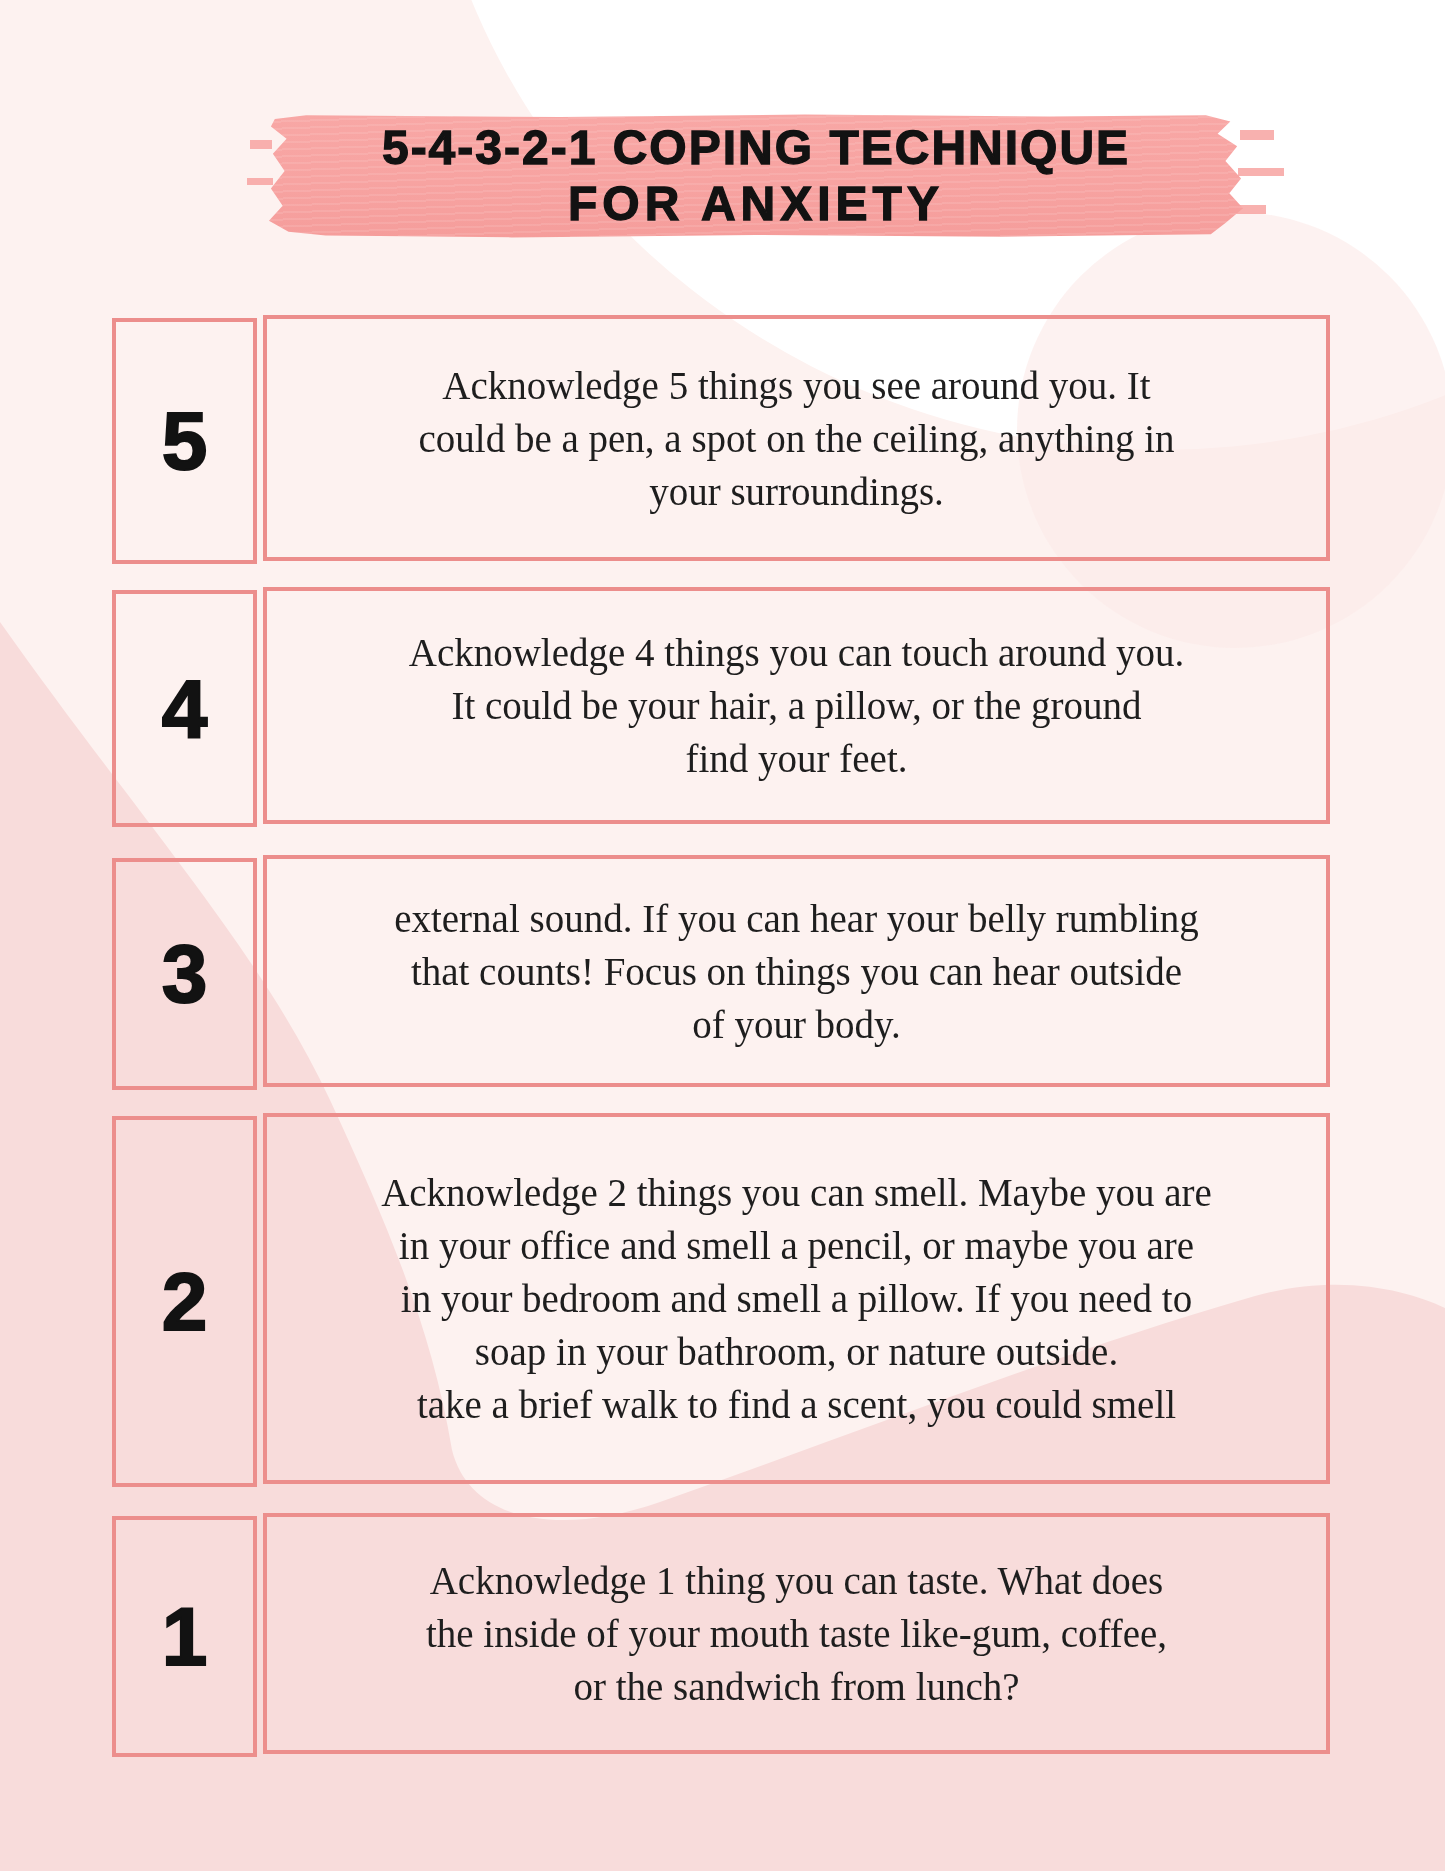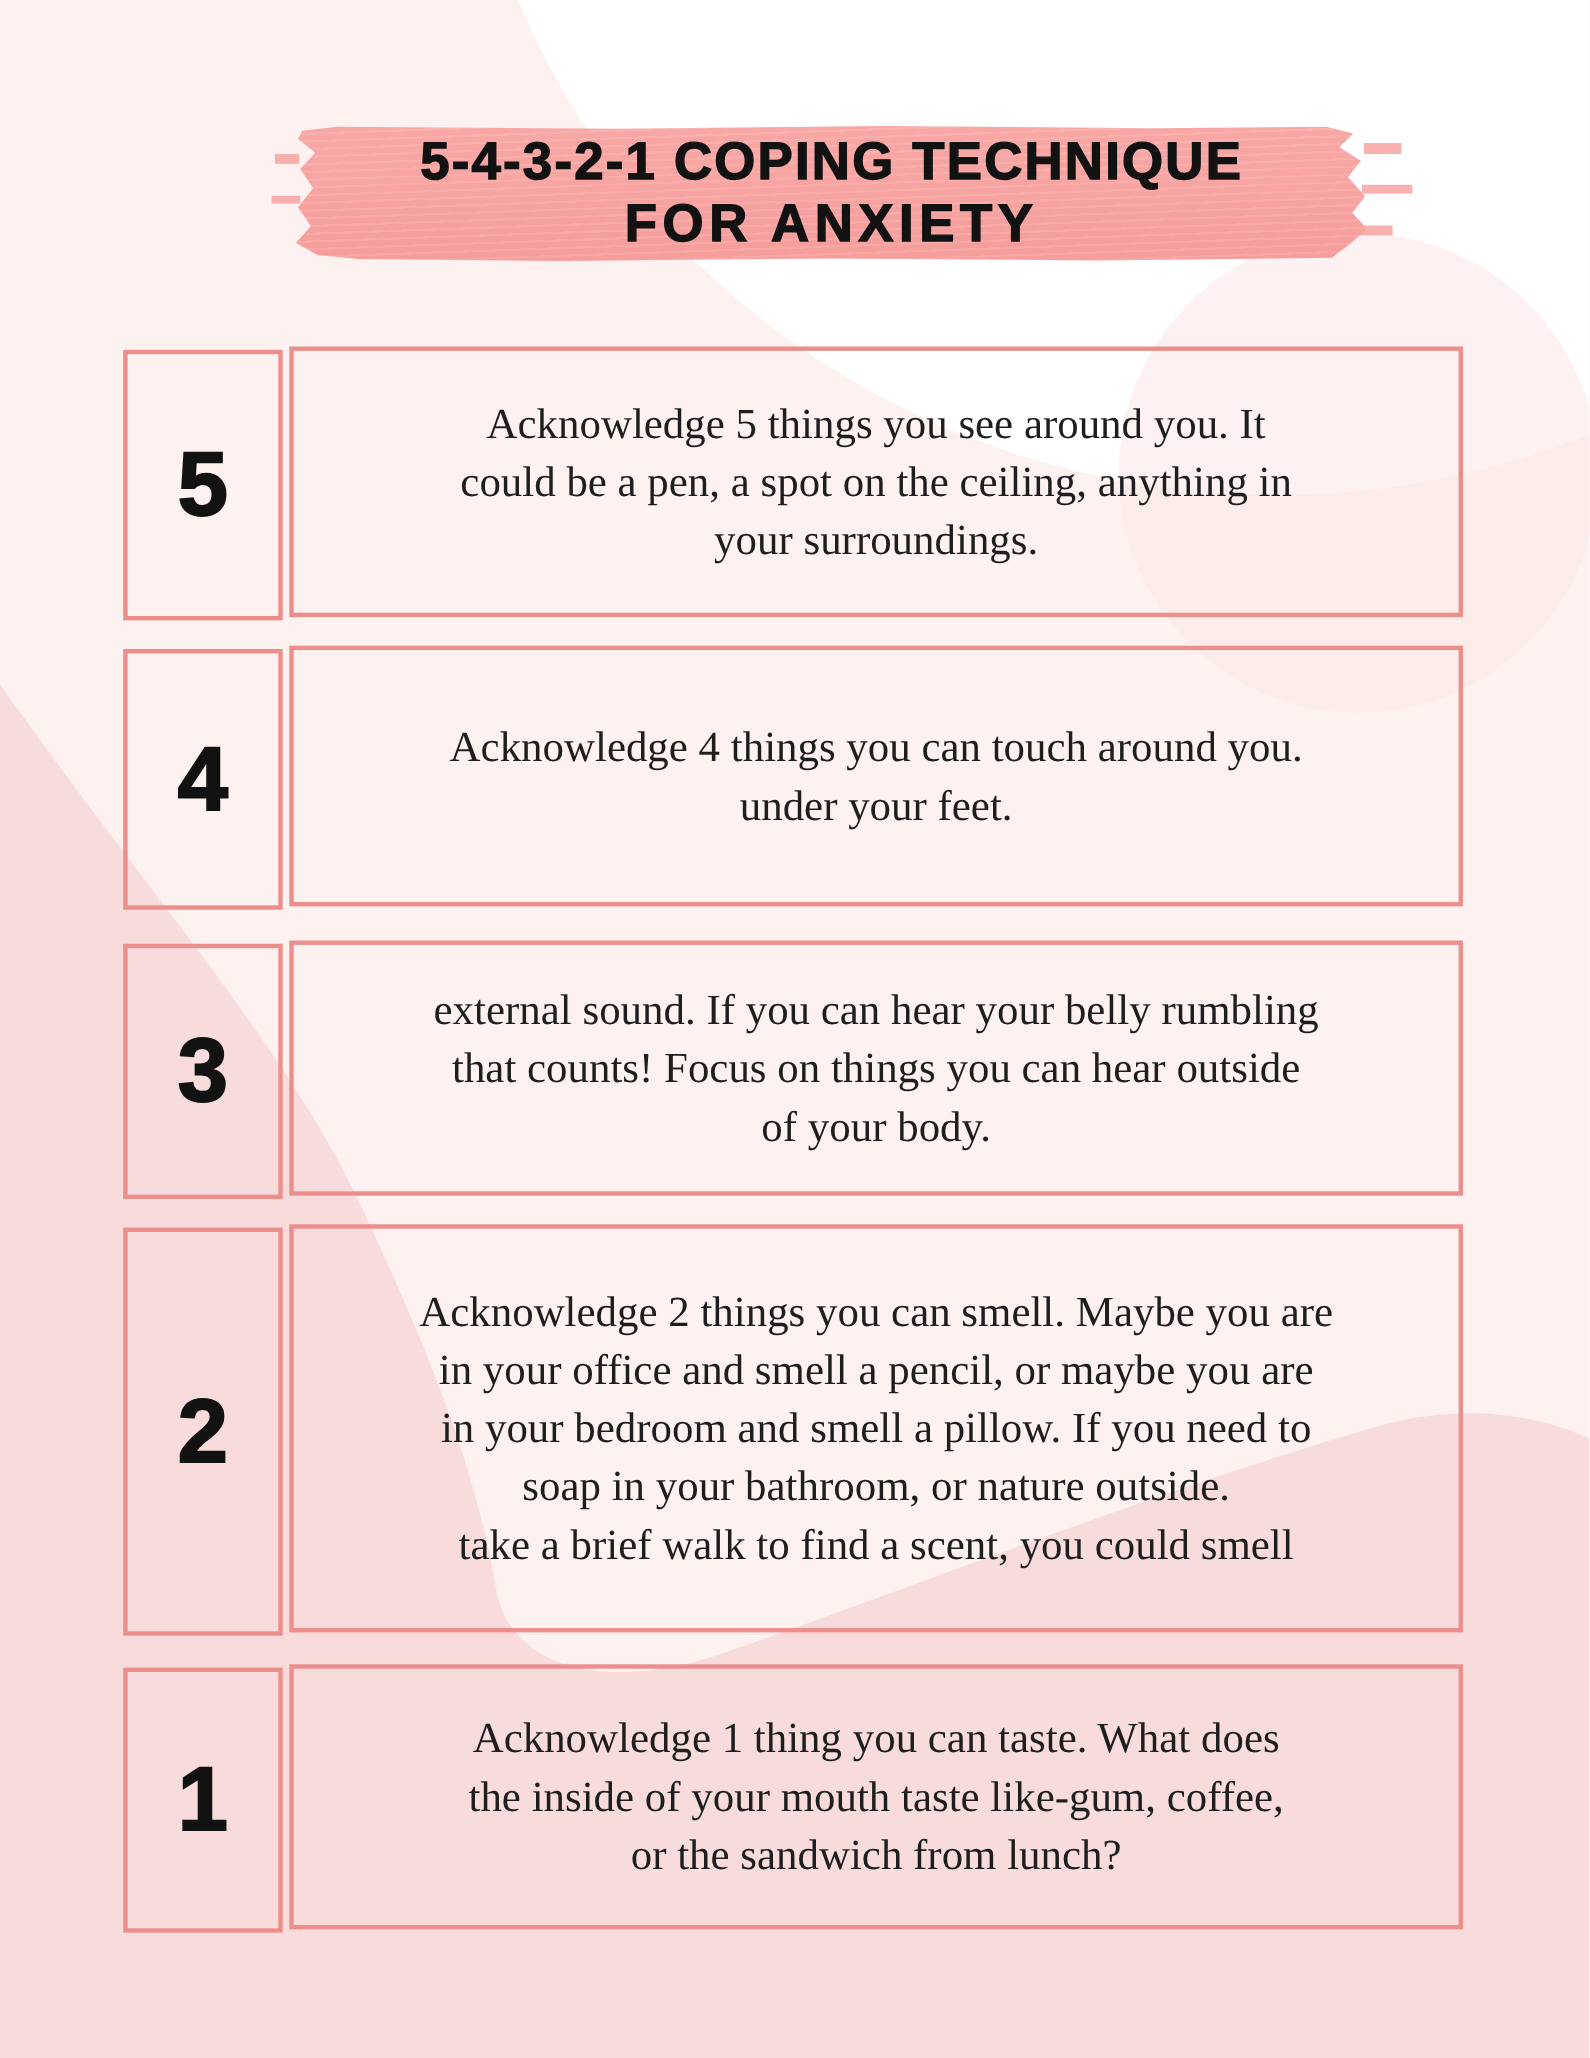--- a/index.html
+++ b/index.html
@@ -144,21 +144,22 @@
       <span class="text-line">your surroundings.</span>
     </div>
   </div>
 
   <div class="step-row" style="top:587px; height:237px;">
     <div class="num-box">
       <span class="num">4</span>
     </div>
     <div class="text-box">
       <span class="text-line">Acknowledge 4 things you can touch around you.</span>
-      <span class="text-line">under your feet.</span>
+      <span class="text-line">It could be your hair, a pillow, or the ground</span>
+      <span class="text-line">find your feet.</span>
     </div>
   </div>
 
   <div class="step-row" style="top:855px; height:232px;">
     <div class="num-box">
       <span class="num">3</span>
     </div>
     <div class="text-box">
       <span class="text-line">external sound. If you can hear your belly rumbling</span>
       <span class="text-line">that counts! Focus on things you can hear outside</span>

